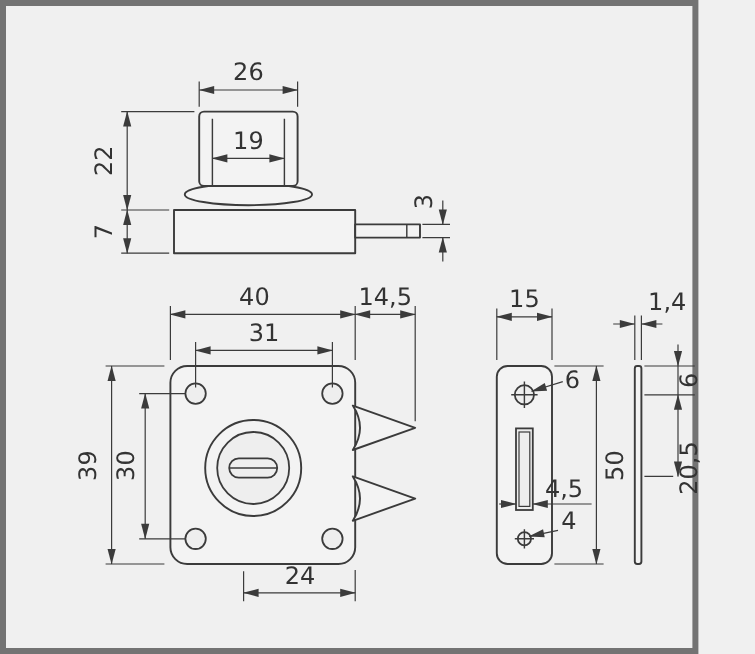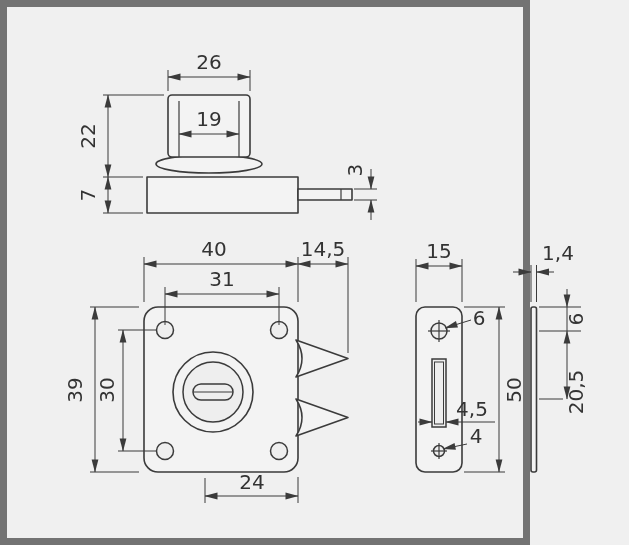--- a/index.html
+++ b/index.html
@@ -2,23 +2,23 @@
 <html><head>
 <meta charset="utf-8">
 <style>
   html,body{margin:0;padding:0;}
   body{
     width:629px;height:545px;
     background:#f0f0f0;
     font-family:"DejaVu Sans", sans-serif;
   }
   .canvas{
-    width:530px;height:545px;
+    width:582px;height:545px;
     box-sizing:border-box;
-    border:7px solid #737373;
+    border:5px solid #737373;
     background:#f0f0f0;
     position:relative;
   }
   svg{display:block;}
   .out{fill:#f3f3f3;stroke:#3b3b3b;stroke-width:1.6;stroke-linejoin:round;}
   .holec{fill:#eeeeee;stroke:#3b3b3b;stroke-width:1.5;}
   .thin{fill:none;stroke:#3b3b3b;stroke-width:1.2;}
   .dim{fill:none;stroke:#3b3b3b;stroke-width:1;}
   text{font-size:20px;fill:#333333;}
   .mid{text-anchor:middle;}

